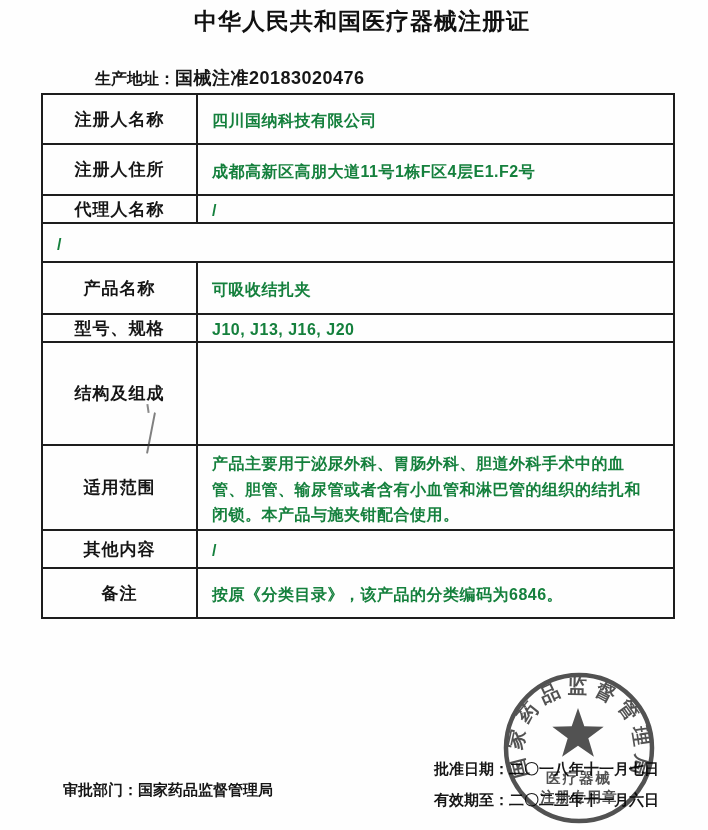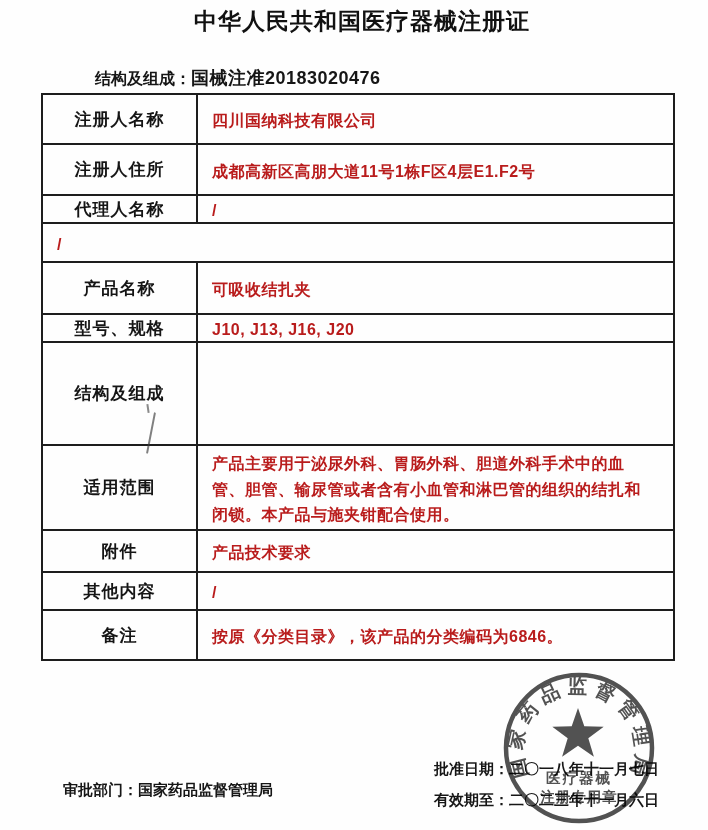--- a/index.html
+++ b/index.html
@@ -26,21 +26,21 @@
   .row:last-child { border-bottom:none; }
   .cell-label {
     width:155px; flex:0 0 155px; border-right:2px solid #1d1d1d;
     display:flex; align-items:center; justify-content:center;
     font-size:17px; font-weight:700; color:#151515; letter-spacing:1px;
     text-align:center;
   }
   .cell-value {
     flex:1 1 auto; display:flex; align-items:center;
     padding:8px 6px 4px 14px;
-    font-size:16px; font-weight:600; color:#b91c1c;
+    font-size:16px; font-weight:600; color:#15803d;
     letter-spacing:0.5px; line-height:1.6; white-space:pre-wrap;
   }
   .footer-dept {
     position:absolute; top:781px; left:63px;
     font-size:15px; font-weight:700; color:#161616; white-space:nowrap;
   }
   .footer-date1 {
     position:absolute; top:760px; left:434px;
     font-size:15px; font-weight:700; color:#161616; white-space:nowrap;
   }
@@ -66,21 +66,21 @@
   }
 </style>
 </head>
 <body>
 
 <div class="page">
 
   <div class="doc-title">中华人民共和国医疗器械注册证</div>
 
   <div class="cert-no">
-    <span>结构及组成：</span><span class="num">国械注准20183020476</span>
+    <span>生产地址：</span><span class="num">国械注准20183020476</span>
   </div>
 
   <div class="cert-table">
     <div class="row" style="height:50px">
       <div class="cell-label">注册人名称</div>
       <div class="cell-value">四川国纳科技有限公司</div>
     </div>
     <div class="row" style="height:51px">
       <div class="cell-label">注册人住所</div>
       <div class="cell-value">成都高新区高朋大道11号1栋F区4层E1.F2号</div>
@@ -101,24 +101,20 @@
       <div class="cell-value">J10, J13, J16, J20</div>
     </div>
     <div class="row" style="height:103px">
       <div class="cell-label">结构及组成</div>
     </div>
     <div class="row" style="height:85px">
       <div class="cell-label">适用范围</div>
       <div class="cell-value">产品主要用于泌尿外科、胃肠外科、胆道外科手术中的血
 管、胆管、输尿管或者含有小血管和淋巴管的组织的结扎和
 闭锁。本产品与施夹钳配合使用。</div>
-    </div>
-    <div class="row" style="height:42px">
-      <div class="cell-label">附件</div>
-      <div class="cell-value">产品技术要求</div>
     </div>
     <div class="row" style="height:38px">
       <div class="cell-label">其他内容</div>
       <div class="cell-value">/</div>
     </div>
     <div class="row" style="height:48px">
       <div class="cell-label">备注</div>
       <div class="cell-value">按原《分类目录》，该产品的分类编码为6846。</div>
     </div>
   </div>

